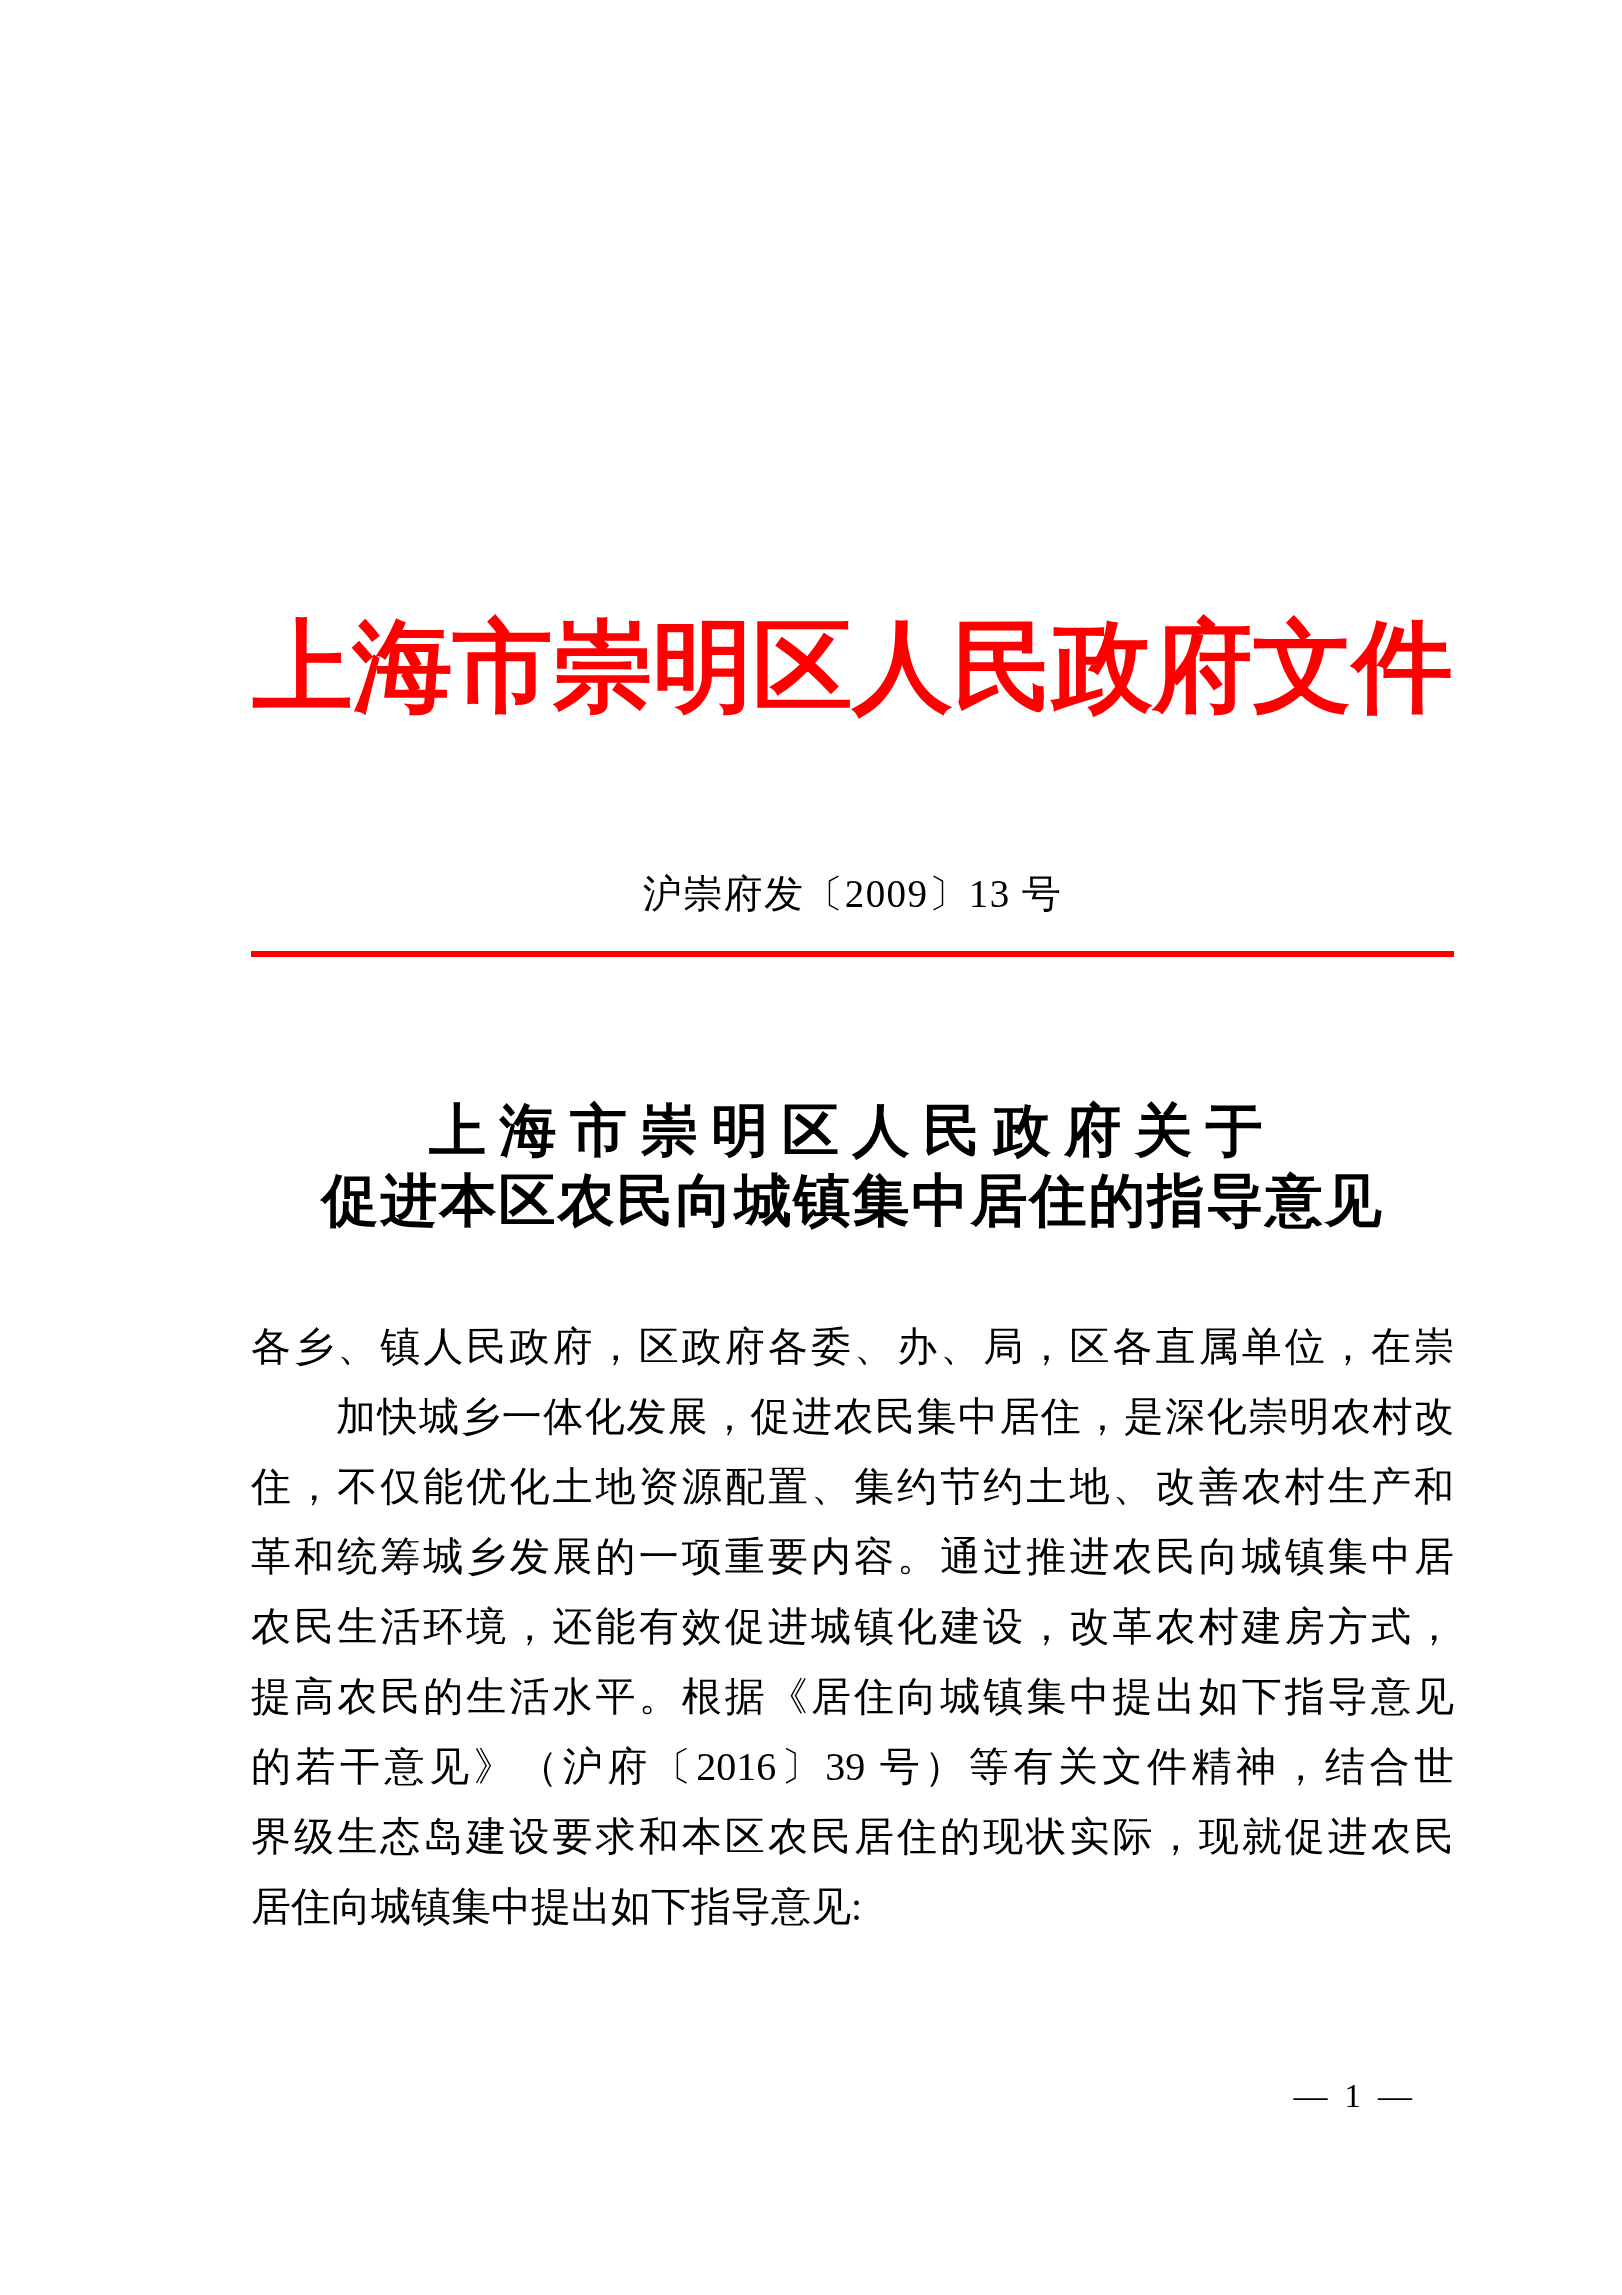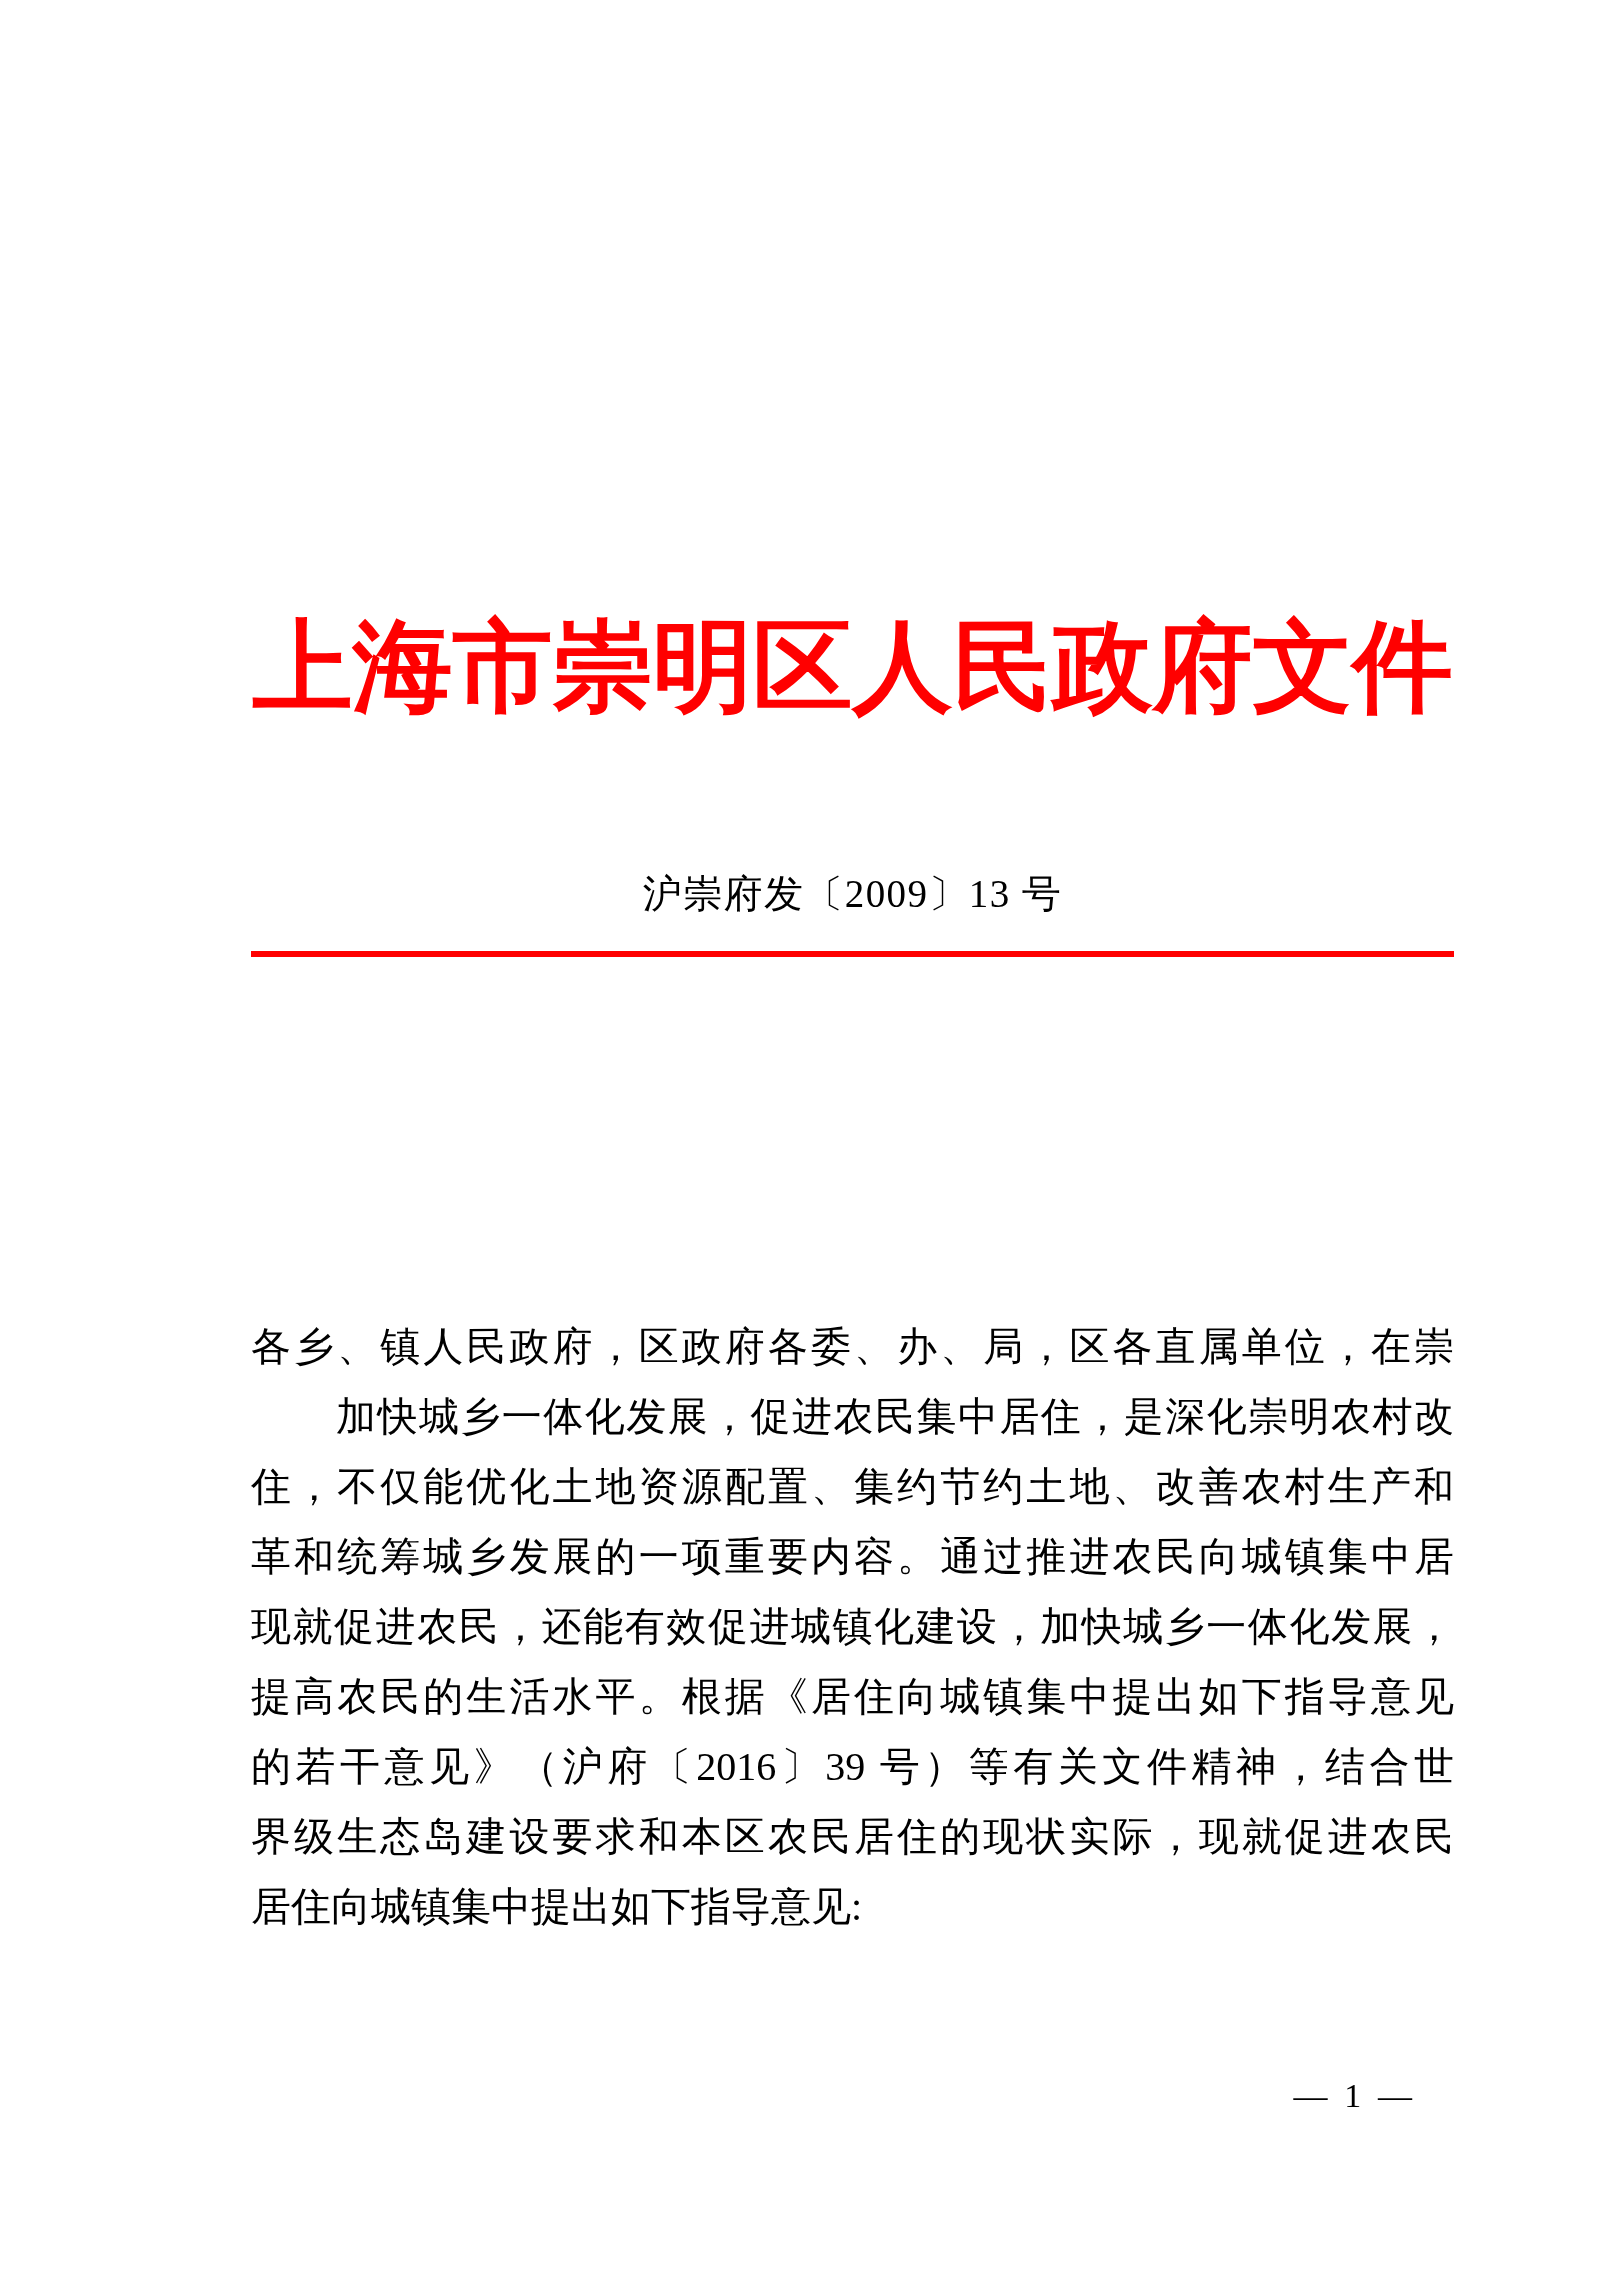--- a/index.html
+++ b/index.html
@@ -85,27 +85,31 @@
 <body>
 
 <div class="page">
 
   <div class="column org-title">上海市崇明区人民政府文件</div>
 
   <div class="column doc-number">沪崇府发〔2009〕13 号</div>
 
   <div class="column red-divider"></div>
 
+  <div class="column doc-title">
+    <div class="t1">上海市崇明区人民政府关于</div>
+    <div class="t2">促进本区农民向城镇集中居住的指导意见</div>
+  </div>
 
   <div class="column body-text">
     <div class="line fill">各乡、镇人民政府，区政府各委、办、局，区各直属单位，在崇</div>
     <div class="line fill indent">加快城乡一体化发展，促进农民集中居住，是深化崇明农村改</div>
     <div class="line fill">住，不仅能优化土地资源配置、集约节约土地、改善农村生产和</div>
     <div class="line fill">革和统筹城乡发展的一项重要内容。通过推进农民向城镇集中居</div>
-    <div class="line fill">现就促进农民，还能有效促进城镇化建设，加快城乡一体化发展，</div>
+    <div class="line fill">农民生活环境，还能有效促进城镇化建设，改革农村建房方式，</div>
     <div class="line fill">提高农民的生活水平。根据《居住向城镇集中提出如下指导意见</div>
     <div class="line fill">的若干意见》（沪府〔2016〕39 号）等有关文件精神，结合世</div>
     <div class="line fill">界级生态岛建设要求和本区农民居住的现状实际，现就促进农民</div>
     <div class="line">居住向城镇集中提出如下指导意见:</div>
   </div>
 
   <div class="page-number">— 1 —</div>
 
 </div>
 

